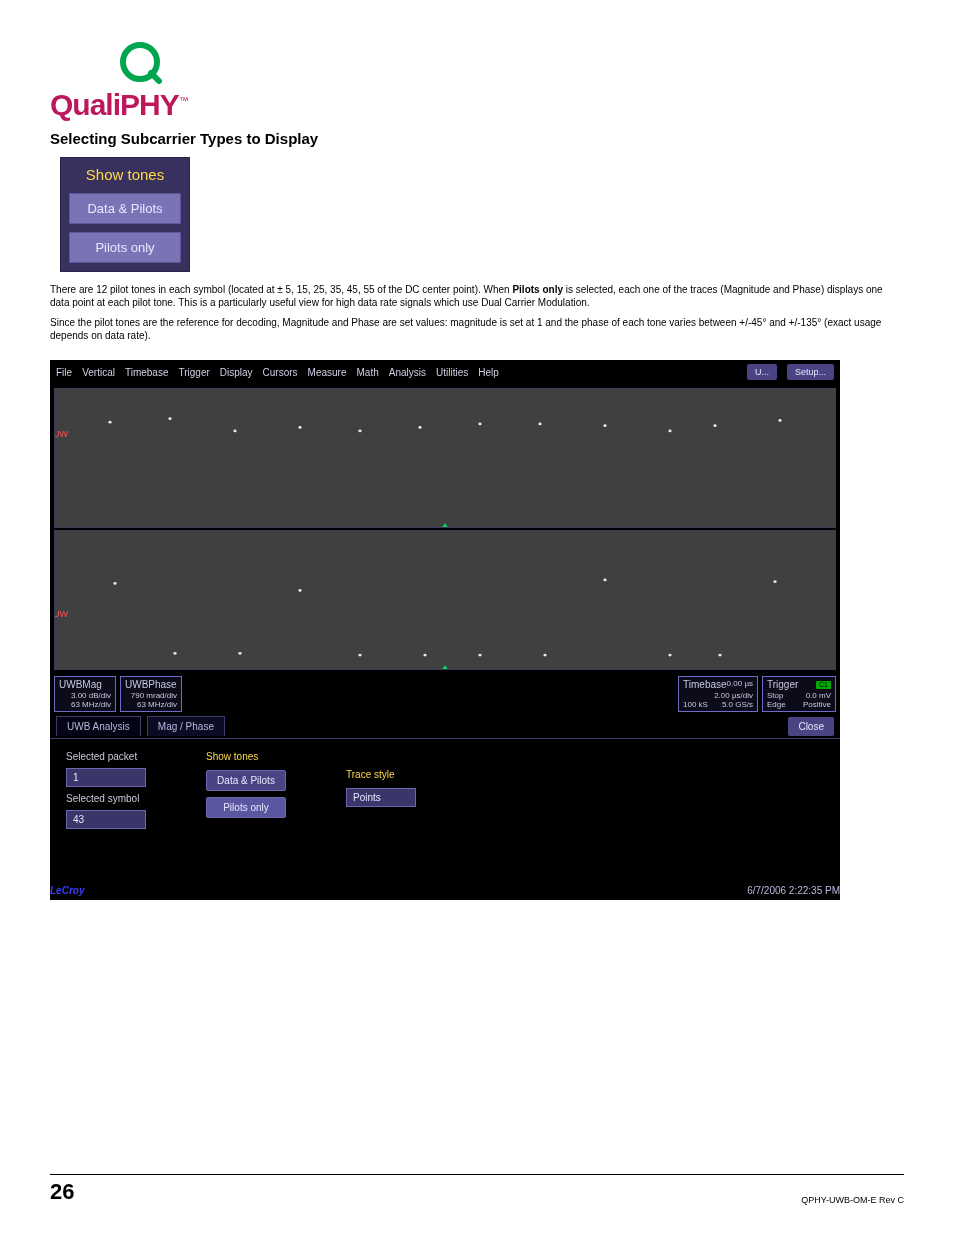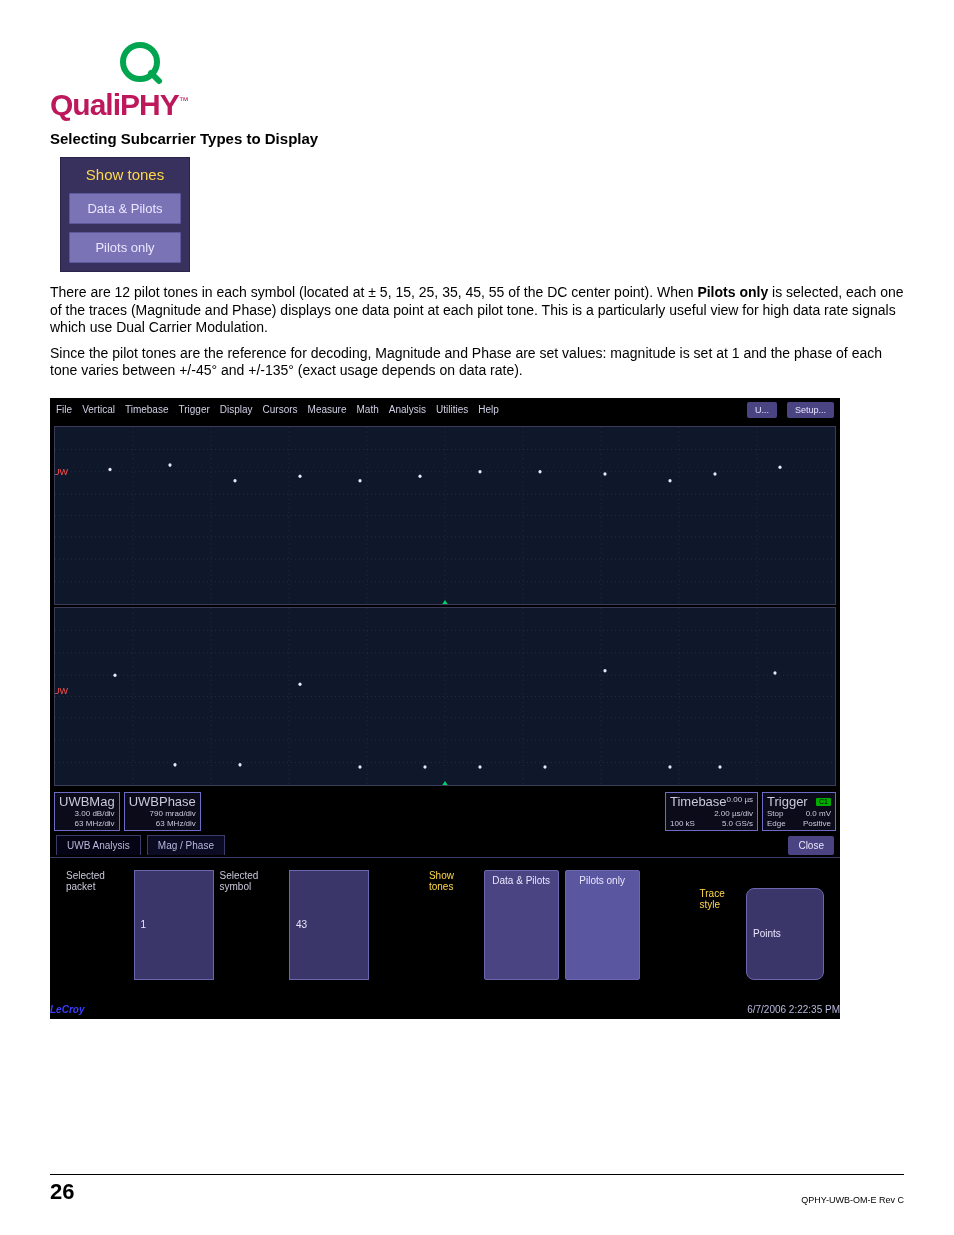--- a/index.html
+++ b/index.html
@@ -46,21 +46,21 @@
     font-size: 15px;
     margin: 4px 0 10px 0;
   }
   .sub-head {
     font-weight: bold;
     font-size: 14px;
     margin: 18px 0 8px 0;
   }
   p.body {
     margin: 8px 0;
-    font-size: 14px;
+    font-size: 10px;
     line-height: 1.25;
   }
   p.body b { font-weight: bold; }
   
   .show-tones-widget {
     width: 130px;
     background: #38315e;
     border: 1px solid #2a244a;
     margin: 4px 0 12px 10px;
     padding: 8px;
@@ -108,22 +108,22 @@
     background: #4a4582;
     padding: 3px 8px;
     border-radius: 2px;
     font-size: 9px;
     color: #e8e6ff;
   }
   .scope .graticule-area {
     padding: 4px 4px 2px 4px;
   }
   .grat {
-    height: 179px;
-    background: #0f172a;
+    height: 140px;
+    background: #404040;
     position: relative;
     border: 1px solid #3b3b5a;
     box-sizing: border-box;
     overflow: hidden;
   }
   .grat svg { width: 100%; height: 100%; display:block; }
   .grid-line { stroke: #35355a; stroke-width: 0.6; stroke-dasharray: 1 3; }
   .uw-label {
     position: absolute;
     left: -2px;
@@ -148,21 +148,21 @@
     border: 1px solid #6c6cc7;
     background: #0b0b1a;
     padding: 2px 4px;
     font-size: 8px;
     line-height: 1.15;
     min-width: 62px;
     box-sizing: border-box;
     text-align: right;
     color: #c9c9dc;
   }
-  .dbox .dtitle { font-size: 13px; color: #c9c9dc; text-align:left; }
+  .dbox .dtitle { font-size: 10px; color: #c9c9dc; text-align:left; }
   .descriptors .spacer { flex: 1; }
   .tabbar {
     display: flex;
     gap: 6px;
     padding: 0 6px 2px 6px;
     align-items: flex-end;
   }
   .tab {
     background: #040414;
     color: #b8b8de;
@@ -180,21 +180,21 @@
     font-size: 10px;
     border-radius: 2px;
   }
   .dialog {
     border-top: 1px solid #3c3c6a;
     padding: 12px 16px 20px 16px;
     display: flex;
     gap: 60px;
     min-height: 110px;
   }
-  .dlg-col { display: flex; flex-direction: row; gap: 6px; font-size: 10px; color:#c9c9dc;}
+  .dlg-col { display: flex; flex-direction: column; gap: 6px; font-size: 10px; color:#c9c9dc;}
   .dlg-label { font-size: 10px; color: #c9c9dc; }
   .dlg-input {
     background: #3b366a;
     border: 1px solid #6b66ae;
     color: #e8e6ff;
     padding: 3px 6px;
     font-size: 10px;
     width: 80px;
     box-sizing: border-box;
   }
@@ -421,21 +421,21 @@
         <span class="dlg-label">Selected symbol</span>
         <input class="dlg-input" readonly="" value="43" style="">
       </div>
       <div class="dlg-col">
         <span class="dlg-title">Show tones</span>
         <div class="dbtn">Data &amp; Pilots</div>
         <div class="dbtn sel">Pilots only</div>
       </div>
       <div class="dlg-col" style="padding-top:18px;">
         <span class="dlg-title">Trace style</span>
-        <input class="dlg-input" style="width: 78px; border-radius: 8px;" readonly="" value="Points">
+        <input class="dlg-input" style="width: 70px;" readonly="" value="Points">
       </div>
     </div>
 
     <div class="footerbar">
       <span class="brand">LeCroy</span>
       <span class="fspacer"></span>
       <span>6/7/2006 2:22:35 PM</span>
     </div>
   </div>
 

